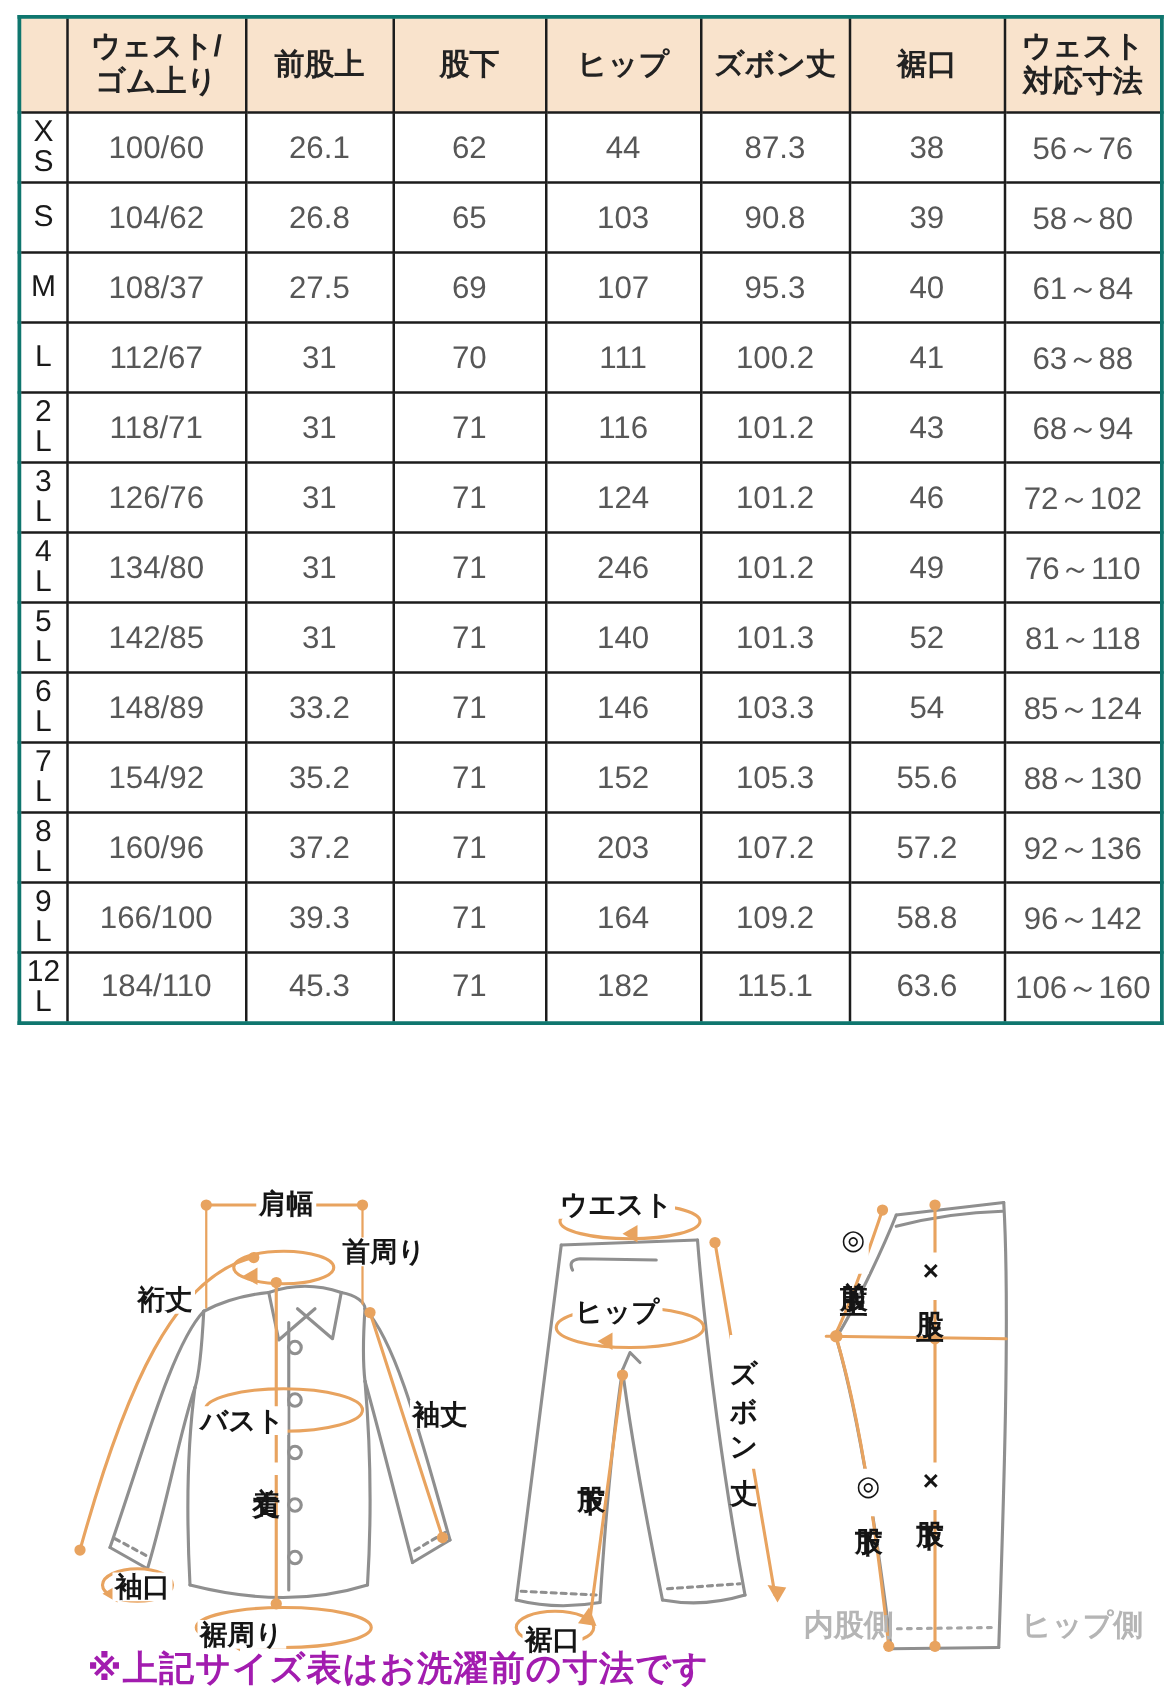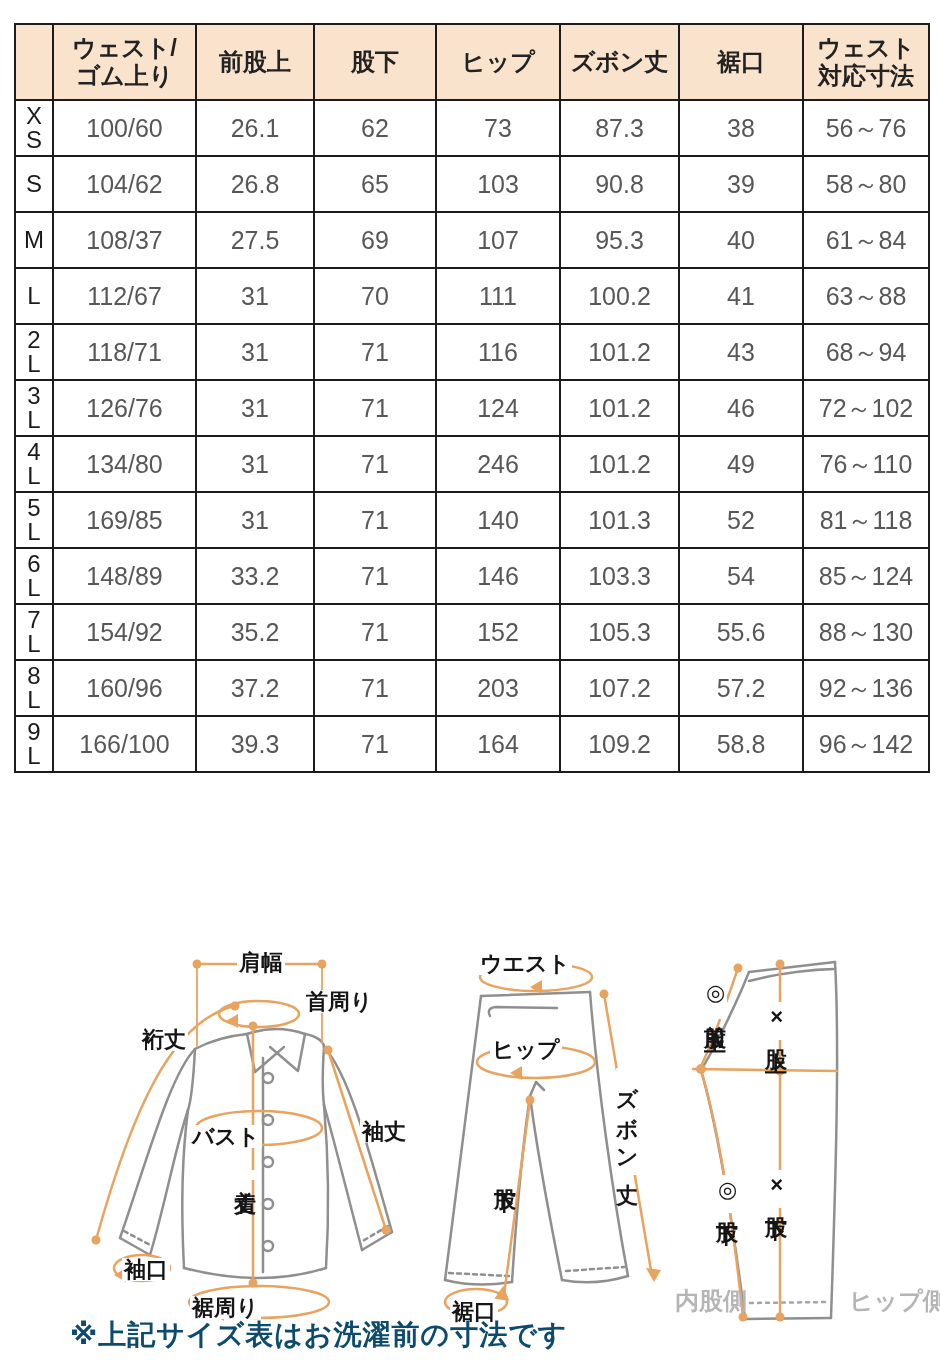--- a/index.html
+++ b/index.html
@@ -1,36 +1,36 @@
 <!DOCTYPE html>
 <html><head>
 <meta charset="utf-8">
 <style>
   html,body{margin:0;padding:0;background:#fff;}
   .page{position:relative;width:940px;height:1360px;background:#fff;overflow:hidden;
         font-family:"Liberation Sans","DejaVu Sans",sans-serif;}
   
   table.size-table{border-collapse:collapse;table-layout:fixed;width:914px;
-    position:absolute;left:14px;top:23px;border:1px solid #0f766e;}
+    position:absolute;left:14px;top:12px;border:3px solid #0f766e;}
   .size-table th,.size-table td{border:2px solid #1c1c1c;text-align:center;vertical-align:middle;
     white-space:pre-line;padding:0;}
   .size-table thead th{background:#f9e3cc;color:#222;font-size:24px;font-weight:bold;
     height:74px;line-height:1.15;}
   .size-table tbody tr{height:56px;}
   .size-table td{color:#575757;font-size:25px;font-weight:normal;}
   .size-table th.size-cell{background:#fff;color:#1a1a1a;font-size:24px;font-weight:normal;line-height:1.0;}
   
-  .diagrams{position:absolute;left:0;top:0;width:796px;height:1360px;margin-left:32px;}
+  .diagrams{position:absolute;left:0;top:0;width:796px;height:1360px;}
   .diag-svg{position:absolute;}
   .dlabel{position:absolute;font-size:22px;font-weight:bold;color:#151515;background:#fff;
     line-height:1.05;padding:0 2px;white-space:nowrap;}
   .vlabel{writing-mode:vertical-rl;text-orientation:upright;letter-spacing:3px;padding:2px 0;}
   .vlabel.tall{letter-spacing:7px;}
   .graylabel{color:#b5b5b5;font-size:24px;background:transparent;text-align:center;}
-  .note{position:absolute;left:70px;top:1316px;font-size:28px;font-weight:bold;color:#0c4a6e;
+  .note{position:absolute;left:70px;top:1316px;font-size:28px;font-weight:bold;color:#a21caf;
     letter-spacing:1px;}
 </style>
 </head>
 <body>
 
 <div class="page">
 
   <table class="size-table">
     <colgroup>
       <col style="width:38px">
@@ -56,21 +56,21 @@
 対応寸法</th>
         </tr>
       </thead>
     <tbody id="table-body">
         <tr>
           <th class="size-cell">X
 S</th>
           <td>100/60</td>
           <td>26.1</td>
           <td>62</td>
-          <td>73</td>
+          <td>44</td>
           <td>87.3</td>
           <td>38</td>
           <td>56～76</td>
         </tr>
         <tr>
           <th class="size-cell">S</th>
           <td>104/62</td>
           <td>26.8</td>
           <td>65</td>
           <td>103</td>
@@ -127,21 +127,21 @@
           <td>31</td>
           <td>71</td>
           <td>246</td>
           <td>101.2</td>
           <td>49</td>
           <td>76～110</td>
         </tr>
         <tr>
           <th class="size-cell">5
 L</th>
-          <td>169/85</td>
+          <td>142/85</td>
           <td>31</td>
           <td>71</td>
           <td>140</td>
           <td>101.3</td>
           <td>52</td>
           <td>81～118</td>
         </tr>
         <tr>
           <th class="size-cell">6
 L</th>
@@ -178,20 +178,31 @@
         <tr>
           <th class="size-cell">9
 L</th>
           <td>166/100</td>
           <td>39.3</td>
           <td>71</td>
           <td>164</td>
           <td>109.2</td>
           <td>58.8</td>
           <td>96～142</td>
+        </tr>
+        <tr>
+          <th class="size-cell">12
+L</th>
+          <td>184/110</td>
+          <td>45.3</td>
+          <td>71</td>
+          <td>182</td>
+          <td>115.1</td>
+          <td>63.6</td>
+          <td>106～160</td>
         </tr>
       </tbody>
   </table>
 
   <div class="diagrams">
 
     <svg class="diag-svg" style="left:30px;top:950px" width="390" height="378" viewBox="0 0 390 378">
       <g stroke="#8f8f8f" stroke-width="2.5" fill="none" stroke-linejoin="round" stroke-linecap="round">
         <path d="M133,99 C108,125 85,210 58,288"></path>
         <path d="M58,288 L88,305"></path>

